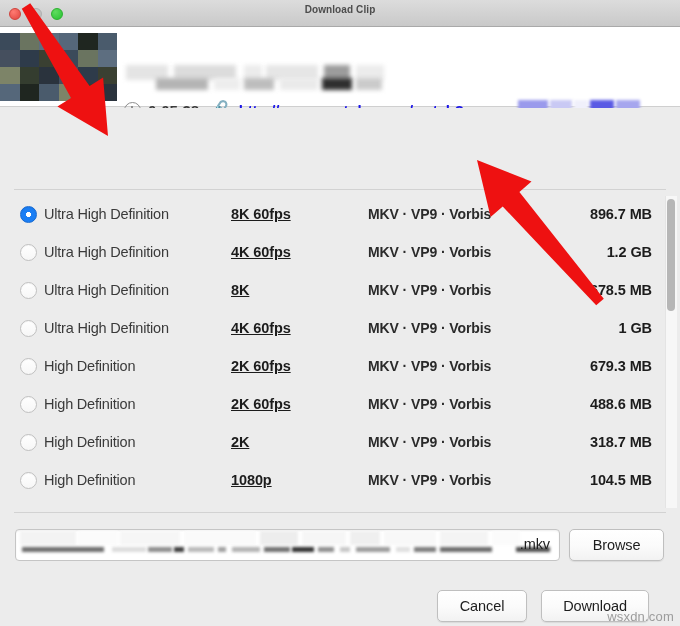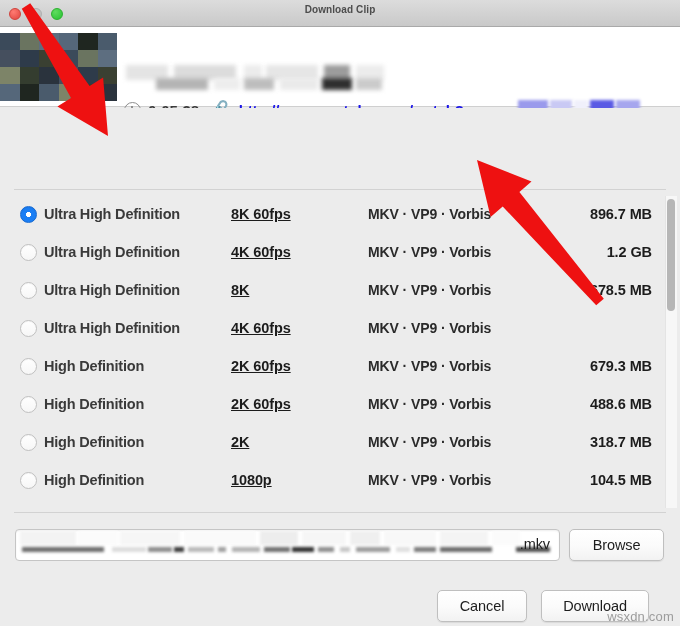--- a/index.html
+++ b/index.html
@@ -211,21 +211,21 @@
     box-shadow: inset 0 1px 1px rgba(0,0,0,0.04);
   }
   .row.selected .radio {
     background: radial-gradient(circle at 50% 50%, #ffffff 0 22%, #1a7ef4 26% 100%);
     border: 1px solid #1568d0;
   }
   .c-quality {
     position: absolute;
     left: 44px;
     font-size: 14.5px;
-    font-weight: bold;
+    font-weight: normal;
     color: #3a3a3a;
     letter-spacing: -0.2px;
     white-space: nowrap;
   }
   .c-res {
     position: absolute;
     left: 231px;
     font-size: 14.5px;
     font-weight: bold;
     color: #1c1c1c;
@@ -436,20 +436,21 @@
         <div class="c-quality">Ultra High Definition</div>
         <div class="c-res">8K</div>
         <div class="c-codec">MKV · VP9 · Vorbis</div>
         <div class="c-size">678.5 MB</div>
       </div>
       <div class="row" style="top: 116px;">
         <div class="radio"></div>
         <div class="c-quality">Ultra High Definition</div>
         <div class="c-res">4K 60fps</div>
         <div class="c-codec">MKV · VP9 · Vorbis</div>
+        <div class="c-size">1 GB</div>
       </div>
       <div class="row" style="top: 154px;">
         <div class="radio"></div>
         <div class="c-quality">High Definition</div>
         <div class="c-res">2K 60fps</div>
         <div class="c-codec">MKV · VP9 · Vorbis</div>
         <div class="c-size">679.3 MB</div>
       </div>
       <div class="row" style="top: 192px;">
         <div class="radio"></div>

